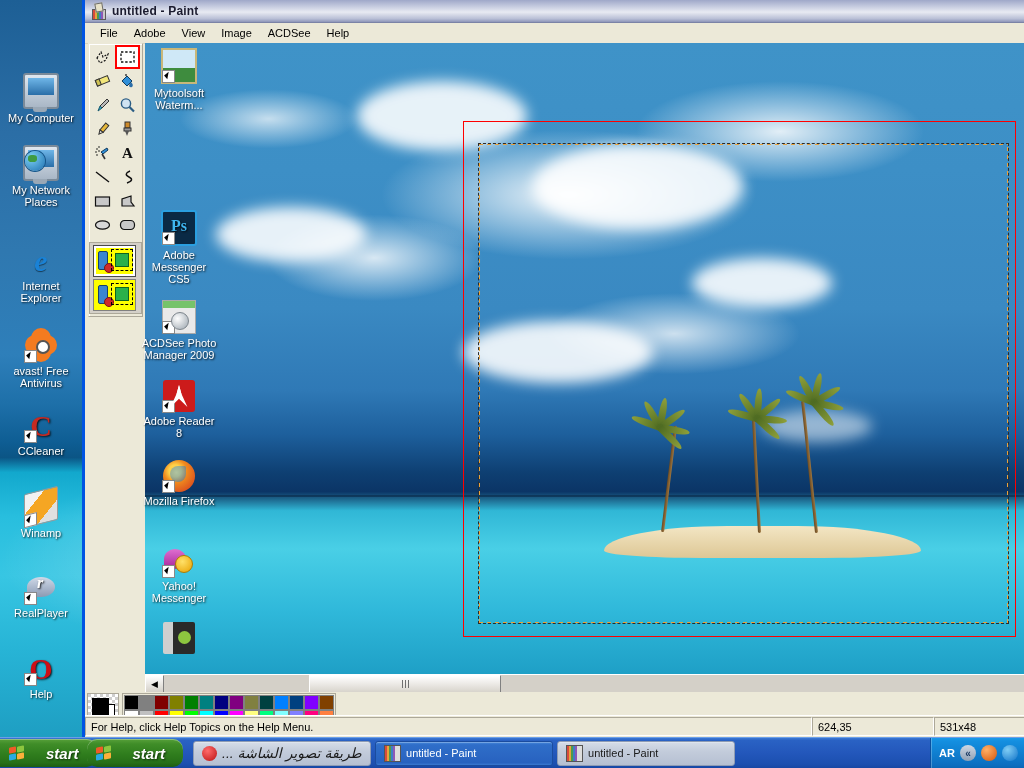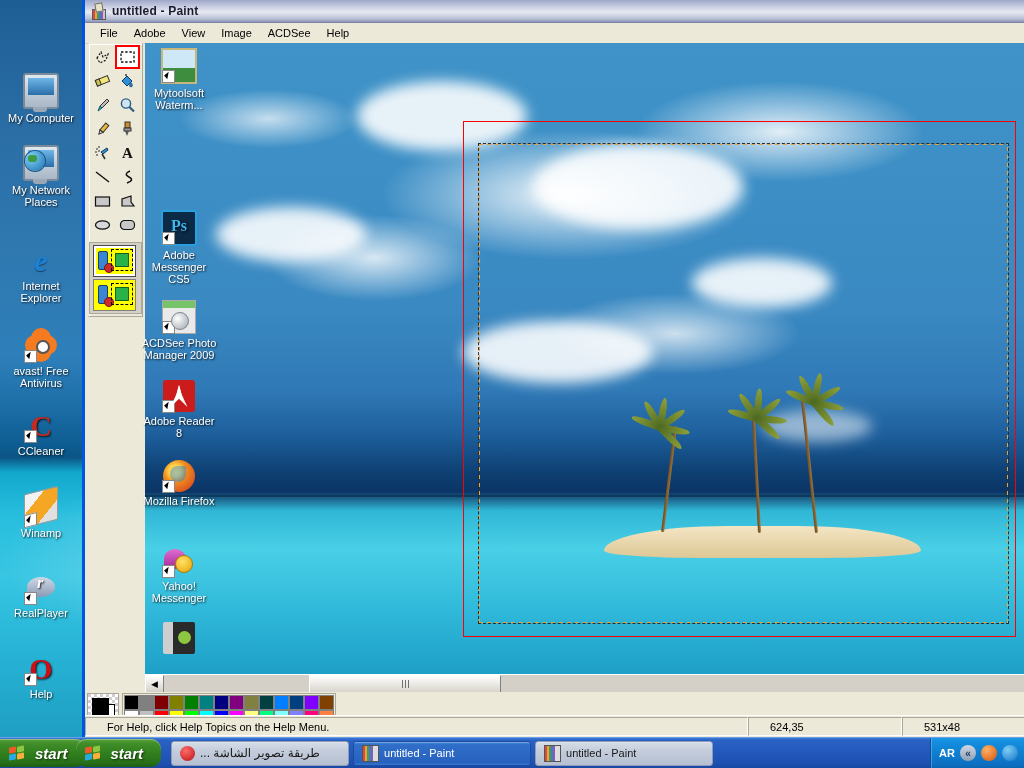--- a/index.html
+++ b/index.html
@@ -221,45 +221,45 @@
   #cur-colors .bg{position:absolute;right:3px;bottom:3px;width:15px;height:15px;background:#fff;
     border:1px solid #000;}
   #cur-colors .fg{position:absolute;left:4px;top:4px;width:15px;height:15px;background:#000;
     border:1px solid #000;}
   #swatches{display:grid;grid-template-rows:15px 15px;grid-auto-flow:column;gap:0;
     border:1px solid #aca899;background:#ece9d8;padding:1px;}
   .sw{width:15px;height:15px;box-sizing:border-box;border:1px solid #808080;}
   #statusbar{position:absolute;left:0;right:0;bottom:0;height:21px;background:#ece9d8;
     display:flex;align-items:stretch;font-size:11px;border-top:1px solid #fff;}
   .sb-pane{border:1px solid #aca899;border-right-color:#fff;border-bottom-color:#fff;
-    display:flex;align-items:center;padding:0 21px;margin:1px 0;}
+    display:flex;align-items:center;padding:0 5px;margin:1px 0;}
   #sb-help{flex:1;}
   #sb-coord{width:110px;}
   #sb-size{width:95px;}
 
   
   #taskbar{position:absolute;left:0;bottom:0;width:1024px;height:30px;
     background:linear-gradient(to bottom,#3b78d4 0%,#2a62c4 8%,#2357bb 50%,#1c4faf 88%,#1847a3 100%);
     border-top:1px solid #6a9ee8;display:flex;align-items:center;}
-  .startbtn{height:28px;display:flex;align-items:center;gap:9px;padding:0 18px 0 9px;
+  .startbtn{height:28px;display:flex;align-items:center;gap:20px;padding:0 18px 0 9px;
     background:linear-gradient(to bottom,#58a13a 0%,#3f8d28 18%,#2f7d1d 55%,#276f18 85%,#1e5d12 100%);
     border-radius:0 10px 10px 0;box-shadow:inset 0 1px 0 rgba(255,255,255,.35);
     color:#fff;font-style:italic;font-weight:bold;font-size:15px;
     text-shadow:1px 1px 2px rgba(0,0,0,.6);cursor:default;}
   .startbtn .flag{width:17px;height:15px;position:relative;flex:none;}
   .startbtn .flag i{position:absolute;width:7px;height:6px;display:block;border-radius:1px;}
   .taskbtn{height:23px;margin-left:4px;display:flex;align-items:center;gap:5px;
     padding:0 8px;background:linear-gradient(to bottom,#4a8bdc,#2f6ec9 12%,#2862bf 90%,#3a79d0);
     border:1px solid #1b4c9e;border-radius:3px;color:#fff;font-size:11px;
     box-shadow:inset 0 1px 0 rgba(255,255,255,.25);cursor:default;max-width:175px;overflow:hidden;
     white-space:nowrap;}
   .taskbtn.inactive{background:linear-gradient(to bottom,#d6dde8,#c3ccdb 40%,#b6c0d2);
     color:#1a1a1a;border-color:#8f9cb3;}
   .taskbtn .ico{width:15px;height:15px;flex:none;position:relative;}
-  .tb-arabic{direction:rtl;font-size:12px;}
+  .tb-arabic{direction:rtl;font-size:14px;font-style:italic;}
   #tray{margin-left:auto;height:30px;display:flex;align-items:center;gap:5px;
     padding:0 6px 0 8px;
     background:linear-gradient(to bottom,#1a9ae8 0%,#148fe0 10%,#0f7fd0 50%,#0c6ec0 90%,#0b66b4 100%);
     border-left:1px solid #0a50a0;box-shadow:inset 1px 0 0 rgba(255,255,255,.25);}
   #tray .lang{color:#fff;font-size:11px;font-weight:bold;}
   #tray .chev{width:16px;height:16px;border-radius:50%;
     background:linear-gradient(to bottom,#cfd8e4,#8fa0b4);color:#1b3a63;font-size:10px;
     display:flex;align-items:center;justify-content:center;font-weight:bold;}
   .tray-ic{width:16px;height:16px;border-radius:50%;}
 </style>

